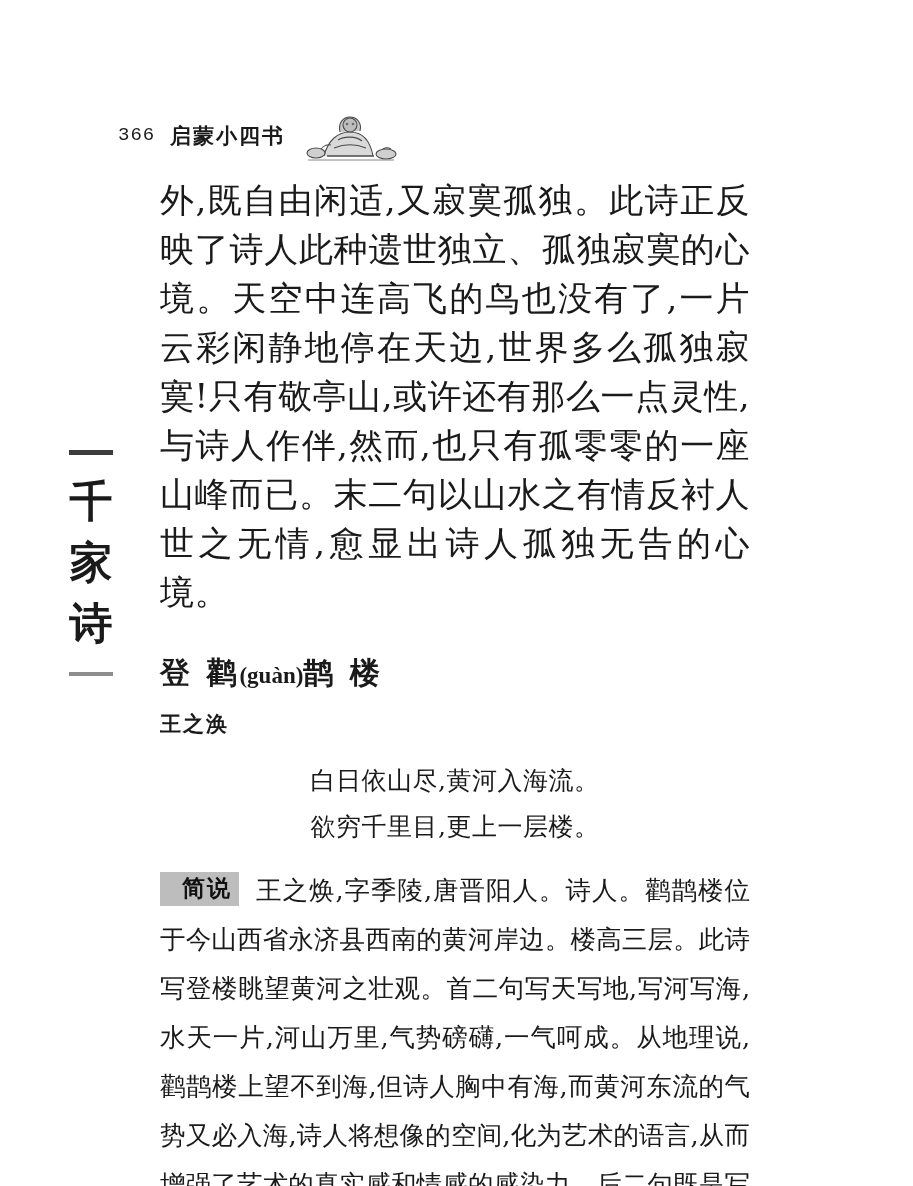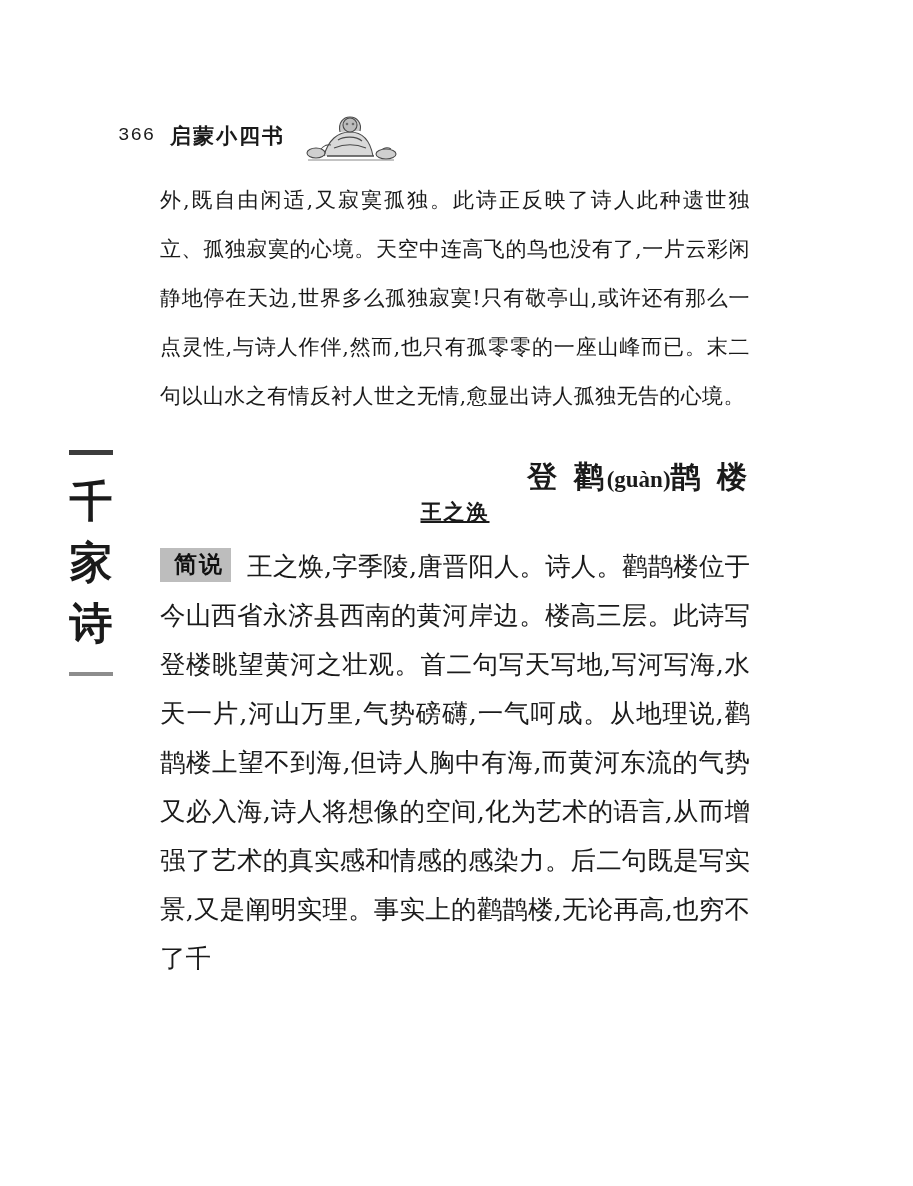--- a/index.html
+++ b/index.html
@@ -75,47 +75,46 @@
   .side-chars span { display: block; }
 
   
   .column {
     position: absolute;
     left: 160px;
     top: 176px;
     width: 590px;
   }
   .para {
-    font-size: 21px;
+    font-size: 34px;
     line-height: 49px;
     text-align: justify;
     text-justify: inter-character;
     letter-spacing: 0.4px;
   }
 
   .poem-title {
-    text-align: right;
+    text-align: left;
     font-size: 30px;
     font-weight: bold;
     margin-top: 36px;
     letter-spacing: 3px;
     font-family: "DejaVu Serif", serif;
   }
   .poem-title .pinyin {
     font-size: 23px;
     font-weight: bold;
     font-family: "Liberation Serif", serif;
     letter-spacing: 0;
   }
   .poem-author {
-    text-align: center;
     font-size: 21px;
+    margin-top: 16px;
     letter-spacing: 2px;
     font-weight: bold;
-    text-decoration: underline;
   }
   .poem-lines {
     margin-top: 20px;
     font-size: 25px;
     line-height: 46px;
     text-align: center;
     letter-spacing: 0.5px;
   }
   .poem-lines div { white-space: nowrap; }
 
@@ -126,21 +125,21 @@
     text-align: justify;
     text-justify: inter-character;
   }
   .tag {
     display: inline-block;
     background: #bdbdbd;
     color: #111;
     font-weight: bold;
     font-size: 23px;
     line-height: 30px;
-    padding: 1px 7px 3px 14px;
+    padding: 1px 7px 3px 22px;
     margin-right: 16px;
     vertical-align: 3px;
     letter-spacing: 2px;
   }
 </style>
 </head>
 <body>
 
 <div class="page-header">
   <div class="folio">366</div>
@@ -183,18 +182,22 @@
 <div class="column">
 
   <div class="para">外,既自由闲适,又寂寞孤独。此诗正反映了诗人此种遗世独立、孤独寂寞的心境。天空中连高飞的鸟也没有了,一片云彩闲静地停在天边,世界多么孤独寂寞!只有敬亭山,或许还有那么一点灵性,与诗人作伴,然而,也只有孤零零的一座山峰而已。末二句以山水之有情反衬人世之无情,愈显出诗人孤独无告的心境。</div>
 
   <div class="poem-title">
     <span>登 鹳</span><span class="pinyin">(guàn)</span><span>鹊 楼</span>
   </div>
 
   <div class="poem-author">王之涣</div>
 
+  <div class="poem-lines">
+    <div>白日依山尽,黄河入海流。</div>
+    <div>欲穷千里目,更上一层楼。</div>
+  </div>
 
   <div class="note-block">
     <span class="tag">简说</span><span>王之焕,字季陵,唐晋阳人。诗人。鹳鹊楼位于今山西省永济县西南的黄河岸边。楼高三层。此诗写登楼眺望黄河之壮观。首二句写天写地,写河写海,水天一片,河山万里,气势磅礴,一气呵成。从地理说,鹳鹊楼上望不到海,但诗人胸中有海,而黄河东流的气势又必入海,诗人将想像的空间,化为艺术的语言,从而增强了艺术的真实感和情感的感染力。后二句既是写实景,又是阐明实理。事实上的鹳鹊楼,无论再高,也穷不了千</span>
   </div>
 
 </div>
 
 </body></html>

